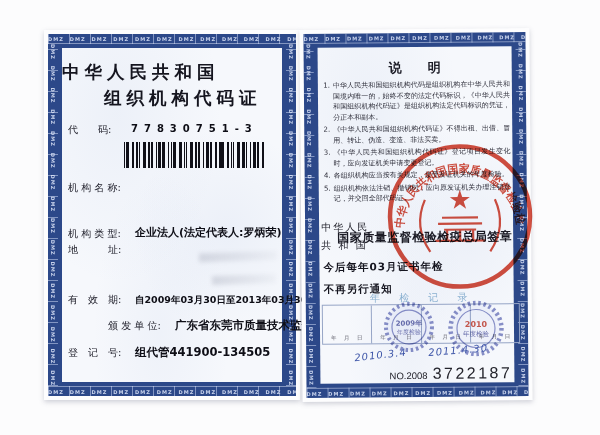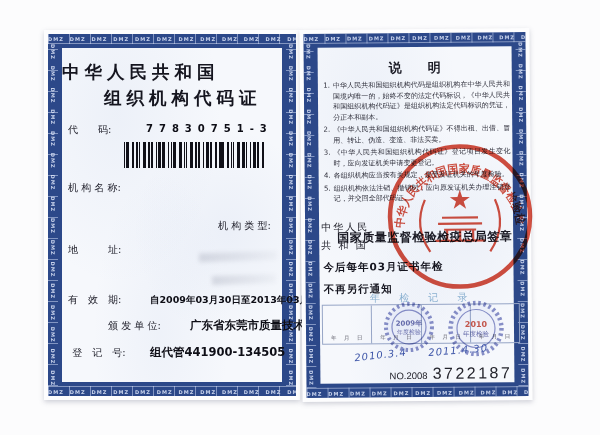--- a/index.html
+++ b/index.html
@@ -27,34 +27,34 @@
   .paper{position:absolute;inset:14px;background:#f6f8fc;
     background-image:
       radial-gradient(ellipse at 25% 20%, rgba(110,140,200,.07), transparent 45%),
       radial-gradient(ellipse at 75% 55%, rgba(110,140,200,.08), transparent 40%),
       radial-gradient(ellipse at 45% 85%, rgba(110,140,200,.06), transparent 40%);}
 
   
   .cert-title{position:absolute;left:0;right:0;text-align:left;
       font-size:17.5px;font-weight:bold;color:#15151f;letter-spacing:5px;}
   .t1{top:12px;} .t2{top:38px;margin-left:42px;}
-  .row{position:absolute;left:6px;right:2px;display:flex;align-items:flex-start;gap:20px;}
+  .row{position:absolute;left:6px;right:2px;display:flex;align-items:flex-start;gap:5px;}
   .row .lbl{flex:0 0 62px;font-size:10px;color:#23232e;white-space:nowrap;padding-top:1px;}
   .row .val{flex:1;font-size:11.5px;font-weight:bold;color:#0e0e16;line-height:1.35;}
   .row-code{top:74px;}
   .row-code .lbl{flex-basis:58px;}
   .row-code .val{font-size:10px;letter-spacing:6px;white-space:nowrap;}
   .barcode{position:absolute;left:62px;top:94px;width:142px;height:26px;display:flex;align-items:stretch;}
   .barcode span{display:block;background:#101018;}
   .row-name{top:132px;} .row-name .val{font-size:12px;white-space:nowrap;}
-  .row-type{top:170px;justify-content:flex-end;} .row-type .val{font-size:11px;white-space:nowrap;}
+  .row-type{top:178px;} .row-type .val{font-size:11px;white-space:nowrap;}
   .row-addr{top:194px;}
   .row-valid{top:244px;} .row-valid .val{font-size:9.5px;white-space:nowrap;padding-top:2px;}
   .row-issuer{top:270px;margin-left:40px;} .row-issuer .val{white-space:nowrap;}
-  .row-reg{top:297px;text-align:center;} .row-reg .val{white-space:nowrap;}
+  .row-reg{top:297px;} .row-reg .val{white-space:nowrap;}
   .smudge{position:absolute;filter:blur(2px);opacity:.3;transform:rotate(-2deg);
       background:linear-gradient(90deg,rgba(110,115,135,.7),rgba(110,115,135,.15));}
   .smudge1{left:137px;top:204px;width:78px;height:9px;}
   .smudge2{left:150px;top:227px;width:64px;height:9px;}
 
   
   .expl-heading{position:absolute;top:12px;left:0;right:0;text-align:center;
       font-size:13px;font-weight:bold;color:#1a1a24;}
   .notes{position:absolute;top:33px;left:4px;right:2px;}
   .note{display:flex;gap:3px;margin-bottom:2px;font-size:7px;line-height:1.5;color:#2e2e3a;}
@@ -143,20 +143,21 @@
             <span style="width: 4px; margin-right: 1px;"></span>
             <span style="width: 3px; margin-right: 3px;"></span>
             <span style="width: 2px; margin-right: 2px;"></span>
           </div>
 
         <div class="row row-name">
           <span class="lbl">机 构 名 称:</span>
         </div>
         <div class="row row-type">
           <span class="lbl">机 构 类 型:</span>
+          <span class="val">企业法人(法定代表人:罗炳荣)</span>
         </div>
         <div class="row row-addr">
           <span class="lbl">地　　　址:</span>
         </div>
         <div class="row row-valid">
           <span class="lbl">有　效　期:</span>
           <span class="val">自2009年03月30日至2013年03月30日</span>
         </div>
         <div class="row row-issuer">
           <span class="lbl">颁 发 单 位:</span>

